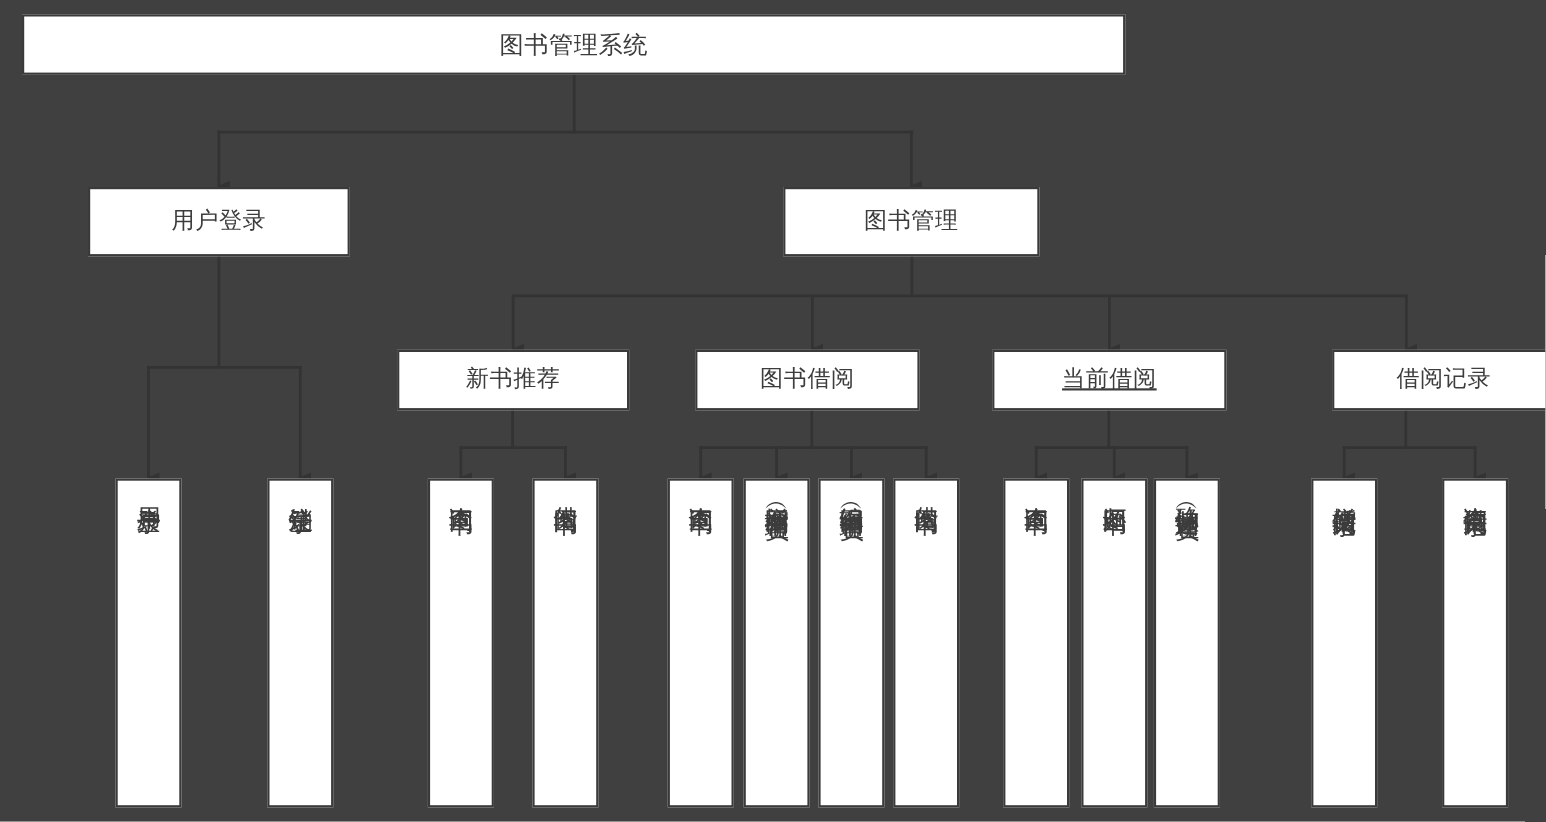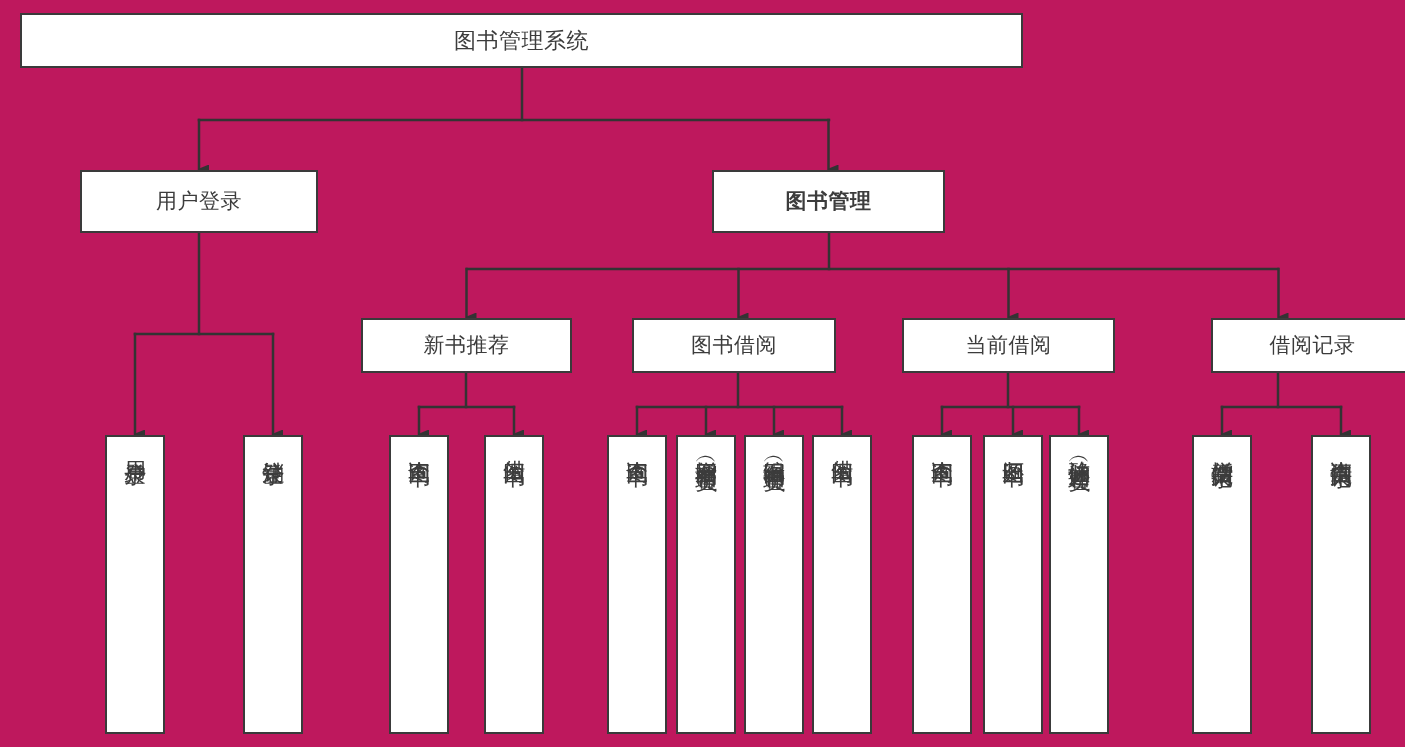--- a/index.html
+++ b/index.html
@@ -8,21 +8,21 @@
     padding: 0;
     background: #ffffff;
   }
   body {
     font-family: "Liberation Sans", "DejaVu Sans", sans-serif;
   }
   #diagram-canvas {
     position: relative;
     width: 1405px;
     height: 747px;
-    background: #be185d;
+    background: #404040;
     overflow: hidden;
   }
   #edge-layer {
     position: absolute;
     left: 0;
     top: 0;
     width: 1405px;
     height: 747px;
     pointer-events: none;
   }
@@ -121,30 +121,30 @@
       </g>
   </svg>
 
   <div id="node-layer">
       <div class="node horizontal root" style="left: 20px; top: 13px; width: 1003px; height: 55px;">
         <span class="node-label">图书管理系统</span>
       </div>
       <div class="node horizontal" style="left: 80px; top: 170px; width: 238px; height: 63px;">
         <span class="node-label">用户登录</span>
       </div>
-      <div class="node horizontal" style="left: 712px; top: 170px; width: 233px; height: 63px; font-weight: bold;">
+      <div class="node horizontal" style="left: 712px; top: 170px; width: 233px; height: 63px;">
         <span class="node-label">图书管理</span>
       </div>
       <div class="node horizontal" style="left: 361px; top: 318px; width: 211px; height: 55px;">
         <span class="node-label">新书推荐</span>
       </div>
       <div class="node horizontal" style="left: 632px; top: 318px; width: 204px; height: 55px;">
         <span class="node-label">图书借阅</span>
       </div>
-      <div class="node horizontal" style="left: 902px; top: 318px; width: 213px; height: 55px;">
+      <div class="node horizontal" style="left: 902px; top: 318px; width: 213px; height: 55px; text-decoration: underline;">
         <span class="node-label">当前借阅</span>
       </div>
       <div class="node horizontal" style="left: 1211px; top: 318px; width: 203px; height: 55px;">
         <span class="node-label">借阅记录</span>
       </div>
       <div class="node vertical" style="left: 105px; top: 435px; width: 60px; height: 299px;">
         <span class="node-label">用户登录</span>
       </div>
       <div class="node vertical" style="left: 243px; top: 435px; width: 60px; height: 299px;">
         <span class="node-label">注销登录</span>

